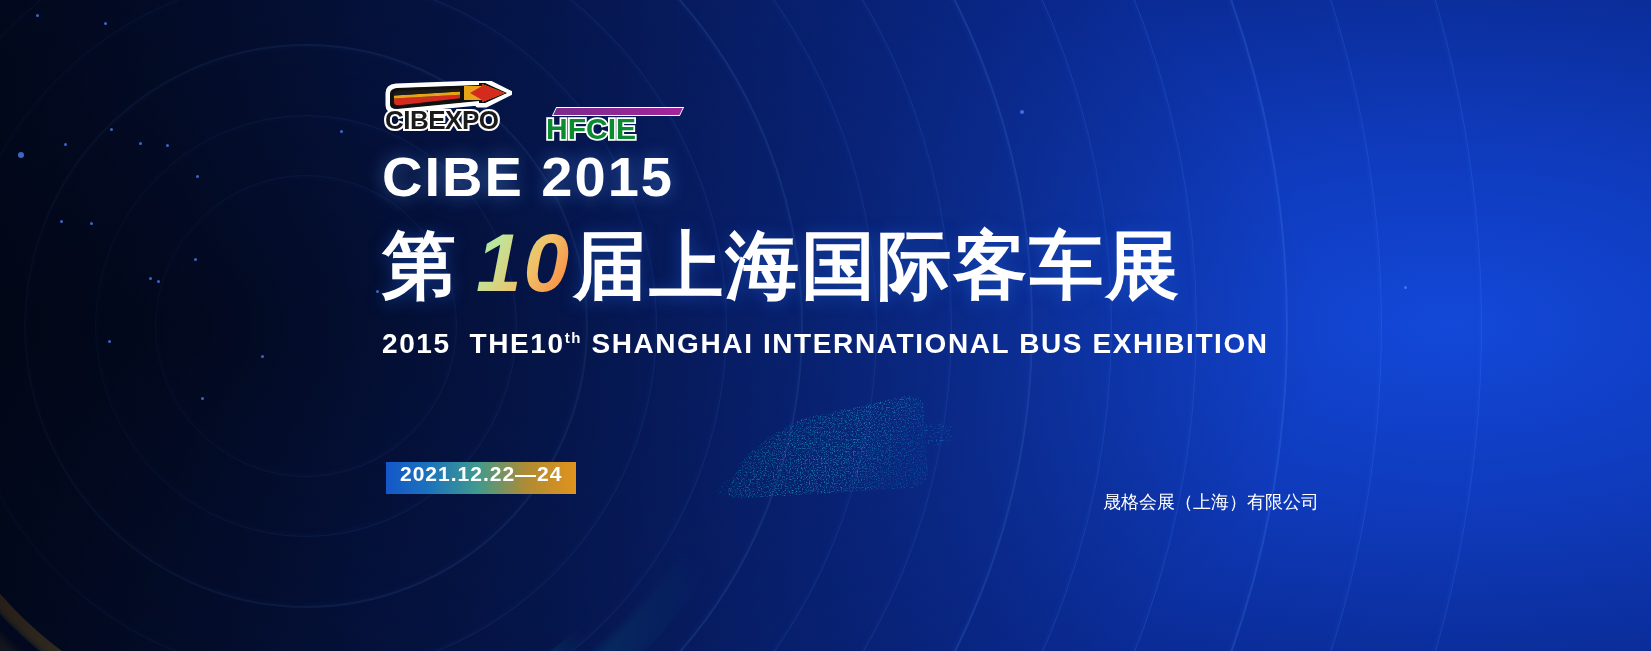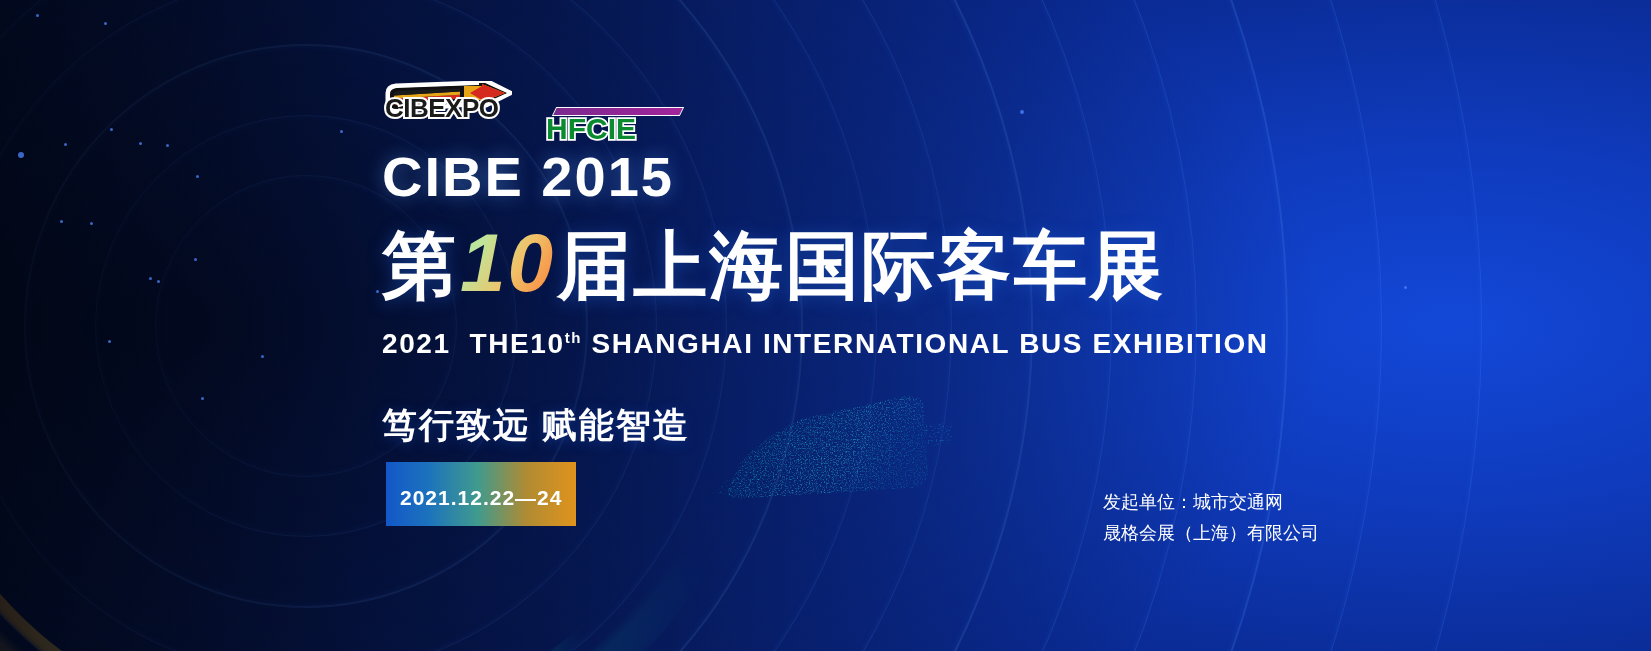--- a/index.html
+++ b/index.html
@@ -76,21 +76,21 @@
       linear-gradient(90deg, rgba(2,8,26,.62) 0%, rgba(2,8,26,.18) 22%, rgba(0,0,0,0) 45%);
   }
   .speckles{position:absolute;inset:0;}
   .sp{position:absolute;border-radius:50%;background:#4f86ff;opacity:.75;}
 
   
   .logos{position:absolute;left:382px;top:68px;display:flex;align-items:center;gap:34px;}
   .cibexpo{position:relative;width:130px;height:58px;}
   .cibexpo .arrowwrap{position:absolute;left:0;top:0;width:130px;height:34px;}
   .cibexpo .word{
-    position:absolute;left:3px;top:12px;
+    position:absolute;left:3px;top:24px;
     font-size:26px;font-weight:bold;letter-spacing:-.5px;color:#1b1b1b;
     -webkit-text-stroke:4px #ffffff;paint-order:stroke fill;
     font-family:"Liberation Sans",sans-serif;
   }
   .cibexpo .word span{position:relative;}
   .hfcie{position:relative;width:140px;height:48px;margin-top:36px;}
   .hfcie .bar{
     position:absolute;left:8px;top:3px;width:128px;height:9px;
     background:linear-gradient(90deg,#7b2a8e,#a3249b);
     transform:skewX(-26deg);border:1.5px solid #ffffff;box-sizing:border-box;
@@ -113,35 +113,36 @@
     font-size:74px;font-weight:bold;color:#fff;letter-spacing:2px;
     white-space:nowrap;line-height:1;
     text-shadow:0 2px 16px rgba(30,90,200,.55);
     font-family:"Liberation Sans","DejaVu Sans",sans-serif;
   }
   .cnTitle .ten{
     background:linear-gradient(120deg,#9ce8b0 0%,#bfe59a 25%,#f0c167 58%,#f79a4c 80%,#f58a3c 100%);
     -webkit-background-clip:text;background-clip:text;color:transparent;
     font-style:italic;font-size:82px;padding:0 2px;
     text-shadow:none;
+    margin-left:16px;
   }
   .enTitle{
     position:absolute;left:382px;top:328px;
     font-size:28px;font-weight:bold;color:#fff;letter-spacing:1.6px;
     white-space:nowrap;
   }
   .enTitle .sup{font-size:15px;vertical-align:super;}
   .slogan{
     position:absolute;left:382px;top:402px;
     font-size:35px;font-weight:bold;color:#fff;letter-spacing:2px;
     text-shadow:0 2px 12px rgba(20,70,180,.5);
   }
   .datebar{
     position:absolute;left:386px;top:462px;height:32px;
-    display:flex;align-items:flex-end;padding:16px 14px;
+    display:flex;align-items:flex-start;padding:0 14px;
     background:linear-gradient(90deg,#1357c9 0%,#1c72bd 22%,#3f9a8e 48%,#b08b33 74%,#e0931c 100%);
     color:#fff;font-size:21px;font-weight:bold;letter-spacing:1px;white-space:nowrap;
   }
   .datebar .venue{margin-left:26px;}
 
   
   .bus{position:absolute;left:700px;top:378px;width:270px;height:130px;pointer-events:none;}
 
   
   .orgs{
@@ -234,21 +235,21 @@
         <span>HFCIE</span>
       </div>
     </div>
 
   </div>
 
   <div class="cibe2021">CIBE 2015</div>
 
   <div class="cnTitle"><span>第</span><span class="ten">10</span><span>届上海国际客车展</span></div>
 
-  <div class="enTitle"><span>2021</span>&nbsp;&nbsp;<span>THE10</span><span class="sup">th</span>&nbsp;<span>SHANGHAI INTERNATIONAL BUS EXHIBITION</span></div>
+  <div class="enTitle"><span>2015</span>&nbsp;&nbsp;<span>THE10</span><span class="sup">th</span>&nbsp;<span>SHANGHAI INTERNATIONAL BUS EXHIBITION</span></div>
 
   <div class="bus">
     <svg width="270" height="130" viewBox="0 0 270 130">
       <defs>
         <linearGradient id="busg" x1="0" y1="0" x2="1" y2="0.4">
           <stop offset="0%" stop-color="#0cc6e8" stop-opacity=".35"></stop>
           <stop offset="35%" stop-color="#19e6f2" stop-opacity=".8"></stop>
           <stop offset="70%" stop-color="#2ff7f0" stop-opacity=".95"></stop>
           <stop offset="100%" stop-color="#13d4ea" stop-opacity=".5"></stop>
         </linearGradient>
@@ -269,24 +270,22 @@
       <g filter="url(#grain2)" opacity=".85">
         <path d="M10 116 L34 96 Q58 66 100 46 L170 28 L160 46 Q110 62 72 92 L44 118 Z" fill="#14d8ee" opacity=".6"></path>
         <rect x="96" y="54" width="96" height="46" rx="5" fill="#2ef3f1" opacity=".55"></rect>
       </g>
       <g filter="url(#grain2)">
         <path d="M224 46 L244 44 Q252 44 252 50 L252 62 Q252 68 244 68 L228 68 Z" fill="#25e9f0" opacity=".75"></path>
       </g>
     </svg>
   </div>
 
-  <div class="slogan">笃行致远 赋能智造</div>
 
   <div class="datebar">
     <span>2021.12.22—24</span>
   </div>
 
   <div class="orgs">
-    <div>发起单位：城市交通网</div>
     <div class="r">晟格会展（上海）有限公司</div>
   </div>
 
 </div>
 
 </body></html>

